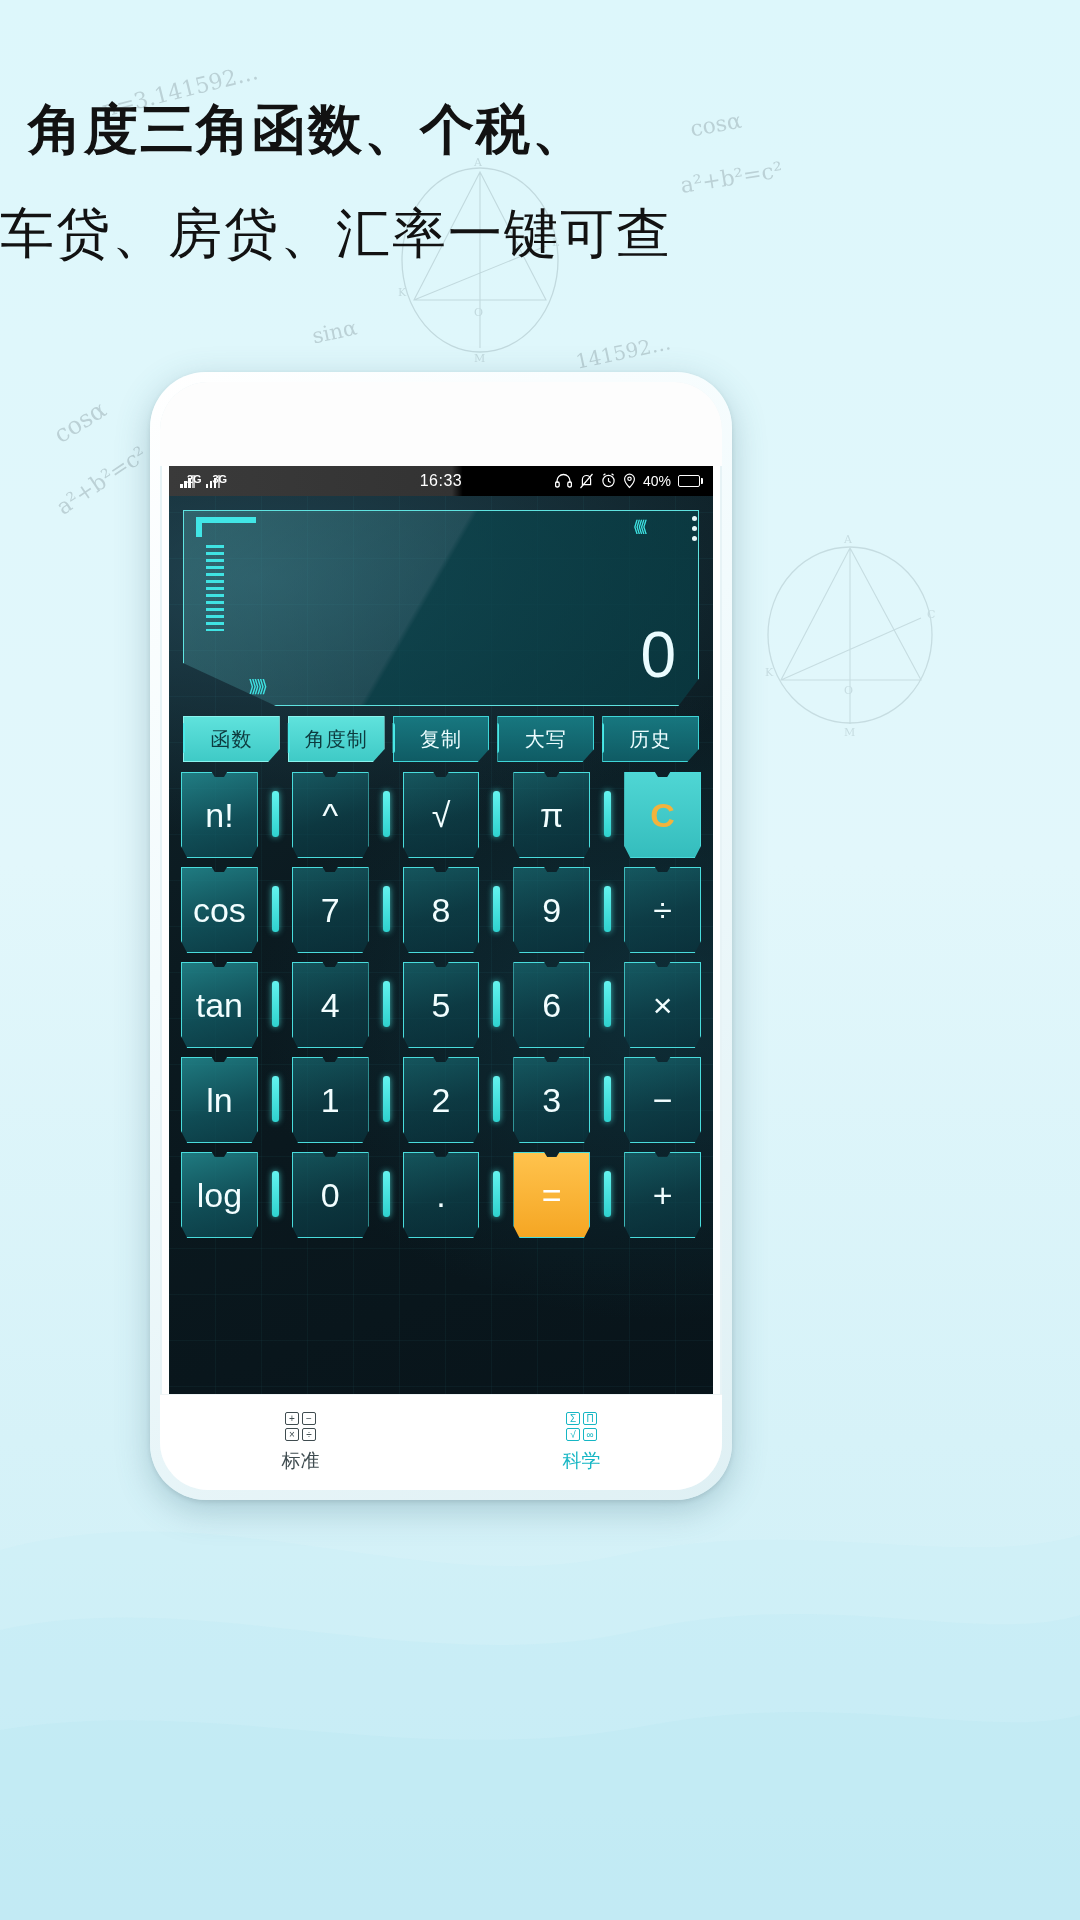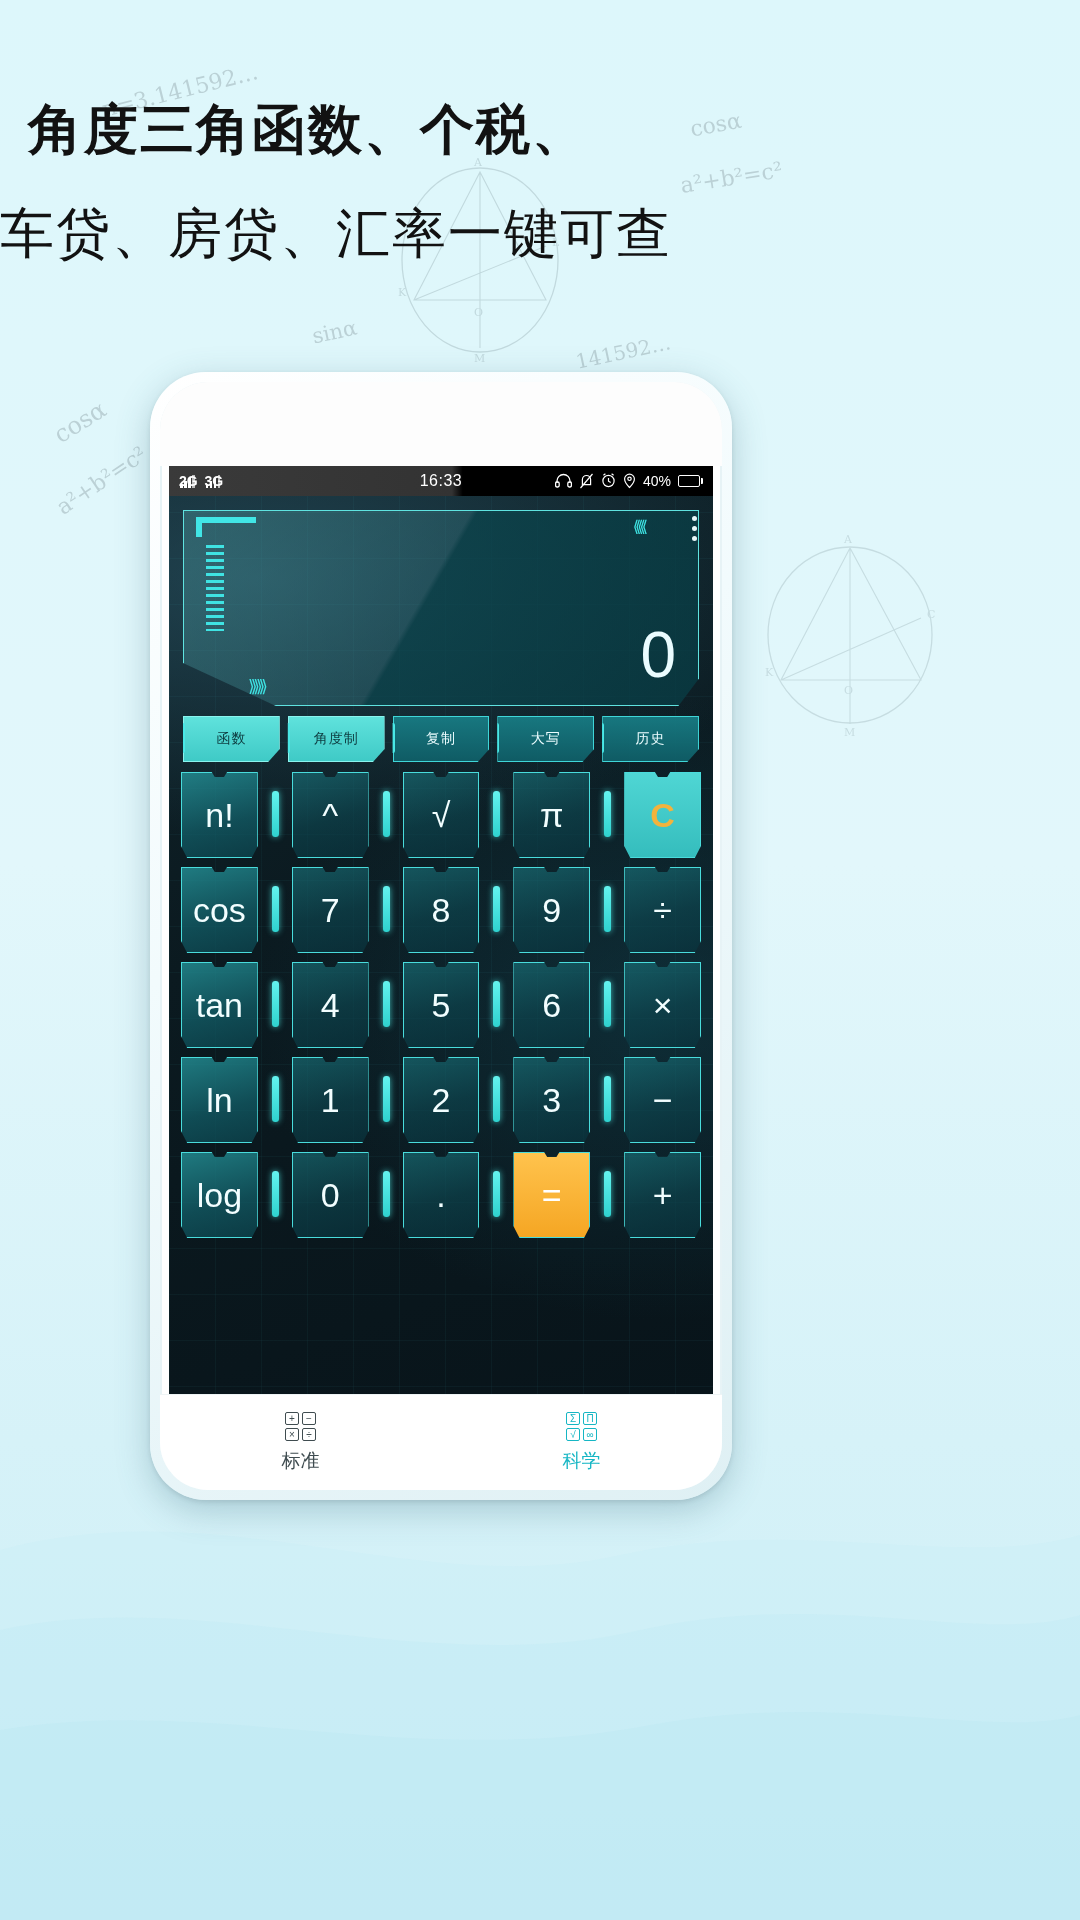--- a/index.html
+++ b/index.html
@@ -83,21 +83,21 @@
   }
 
   
   .statusbar{
     position:relative; height:30px; display:flex; align-items:center;
     background:linear-gradient(90deg,#3a3a3a 0%, #333 52%, #000 54%, #000 100%);
     color:#fff; font-size:15px; padding:0 10px; z-index:4;
   }
   .sb-left{ display:flex; align-items:flex-end; gap:10px; }
   .sig{ display:flex; align-items:flex-end; gap:2px; position:relative; }
-  .sig .lab{ font-size:14px; position:absolute; top:-2px; left:0; font-weight:700; }
+  .sig .lab{ font-size:11px; position:absolute; top:-2px; left:8px; font-weight:700; }
   .sig .bars{ display:flex; align-items:flex-end; gap:1.5px; height:13px; padding-left:1px; }
   .sig .bars i{ width:2.5px; background:#fff; display:block; }
   .sig .bars i:nth-child(1){height:4px}
   .sig .bars i:nth-child(2){height:7px}
   .sig .bars i:nth-child(3){height:10px}
   .sig .bars i:nth-child(4){height:13px; background:#bbb}
   .sb-center{ position:absolute; left:0; right:0; text-align:center; font-size:16px; letter-spacing:.5px; }
   .sb-right{ margin-left:auto; display:flex; gap:7px; font-size:14px; z-index:2; }
   .sb-right svg{ display:block; }
   .battery{ display:flex; align-items:center; gap:1px; }
@@ -133,21 +133,21 @@
     position:absolute; right:16px; top:20px; display:flex; flex-direction:column; gap:5px; z-index:6;
   }
   .kebab i{ width:5px; height:5px; border-radius:50%; background:#e8f7f9; display:block; }
 
   
   .chips{
     display:flex; gap:8px; padding:2px 14px 10px 14px; position:relative; z-index:3;
   }
   .chip{
     flex:1; height:46px; display:flex; align-items:center; justify-content:center;
-    color:#ecfdff; font-size:14px; letter-spacing:1px;
+    color:#ecfdff; font-size:20px; letter-spacing:1px;
     background:linear-gradient(180deg, rgba(24,126,134,.92), rgba(15,96,105,.92));
     border:1px solid #3fd6d8;
     clip-path:polygon(0 0, 100% 0, 100% 72%, 88% 100%, 0 100%);
     position:relative;
   }
   .chip.active{
     background:linear-gradient(180deg,#5fe2dc,#3fcac6);
     color:#0d3b3f; border-color:#8af4ee;
   }
   .chip .tick{

